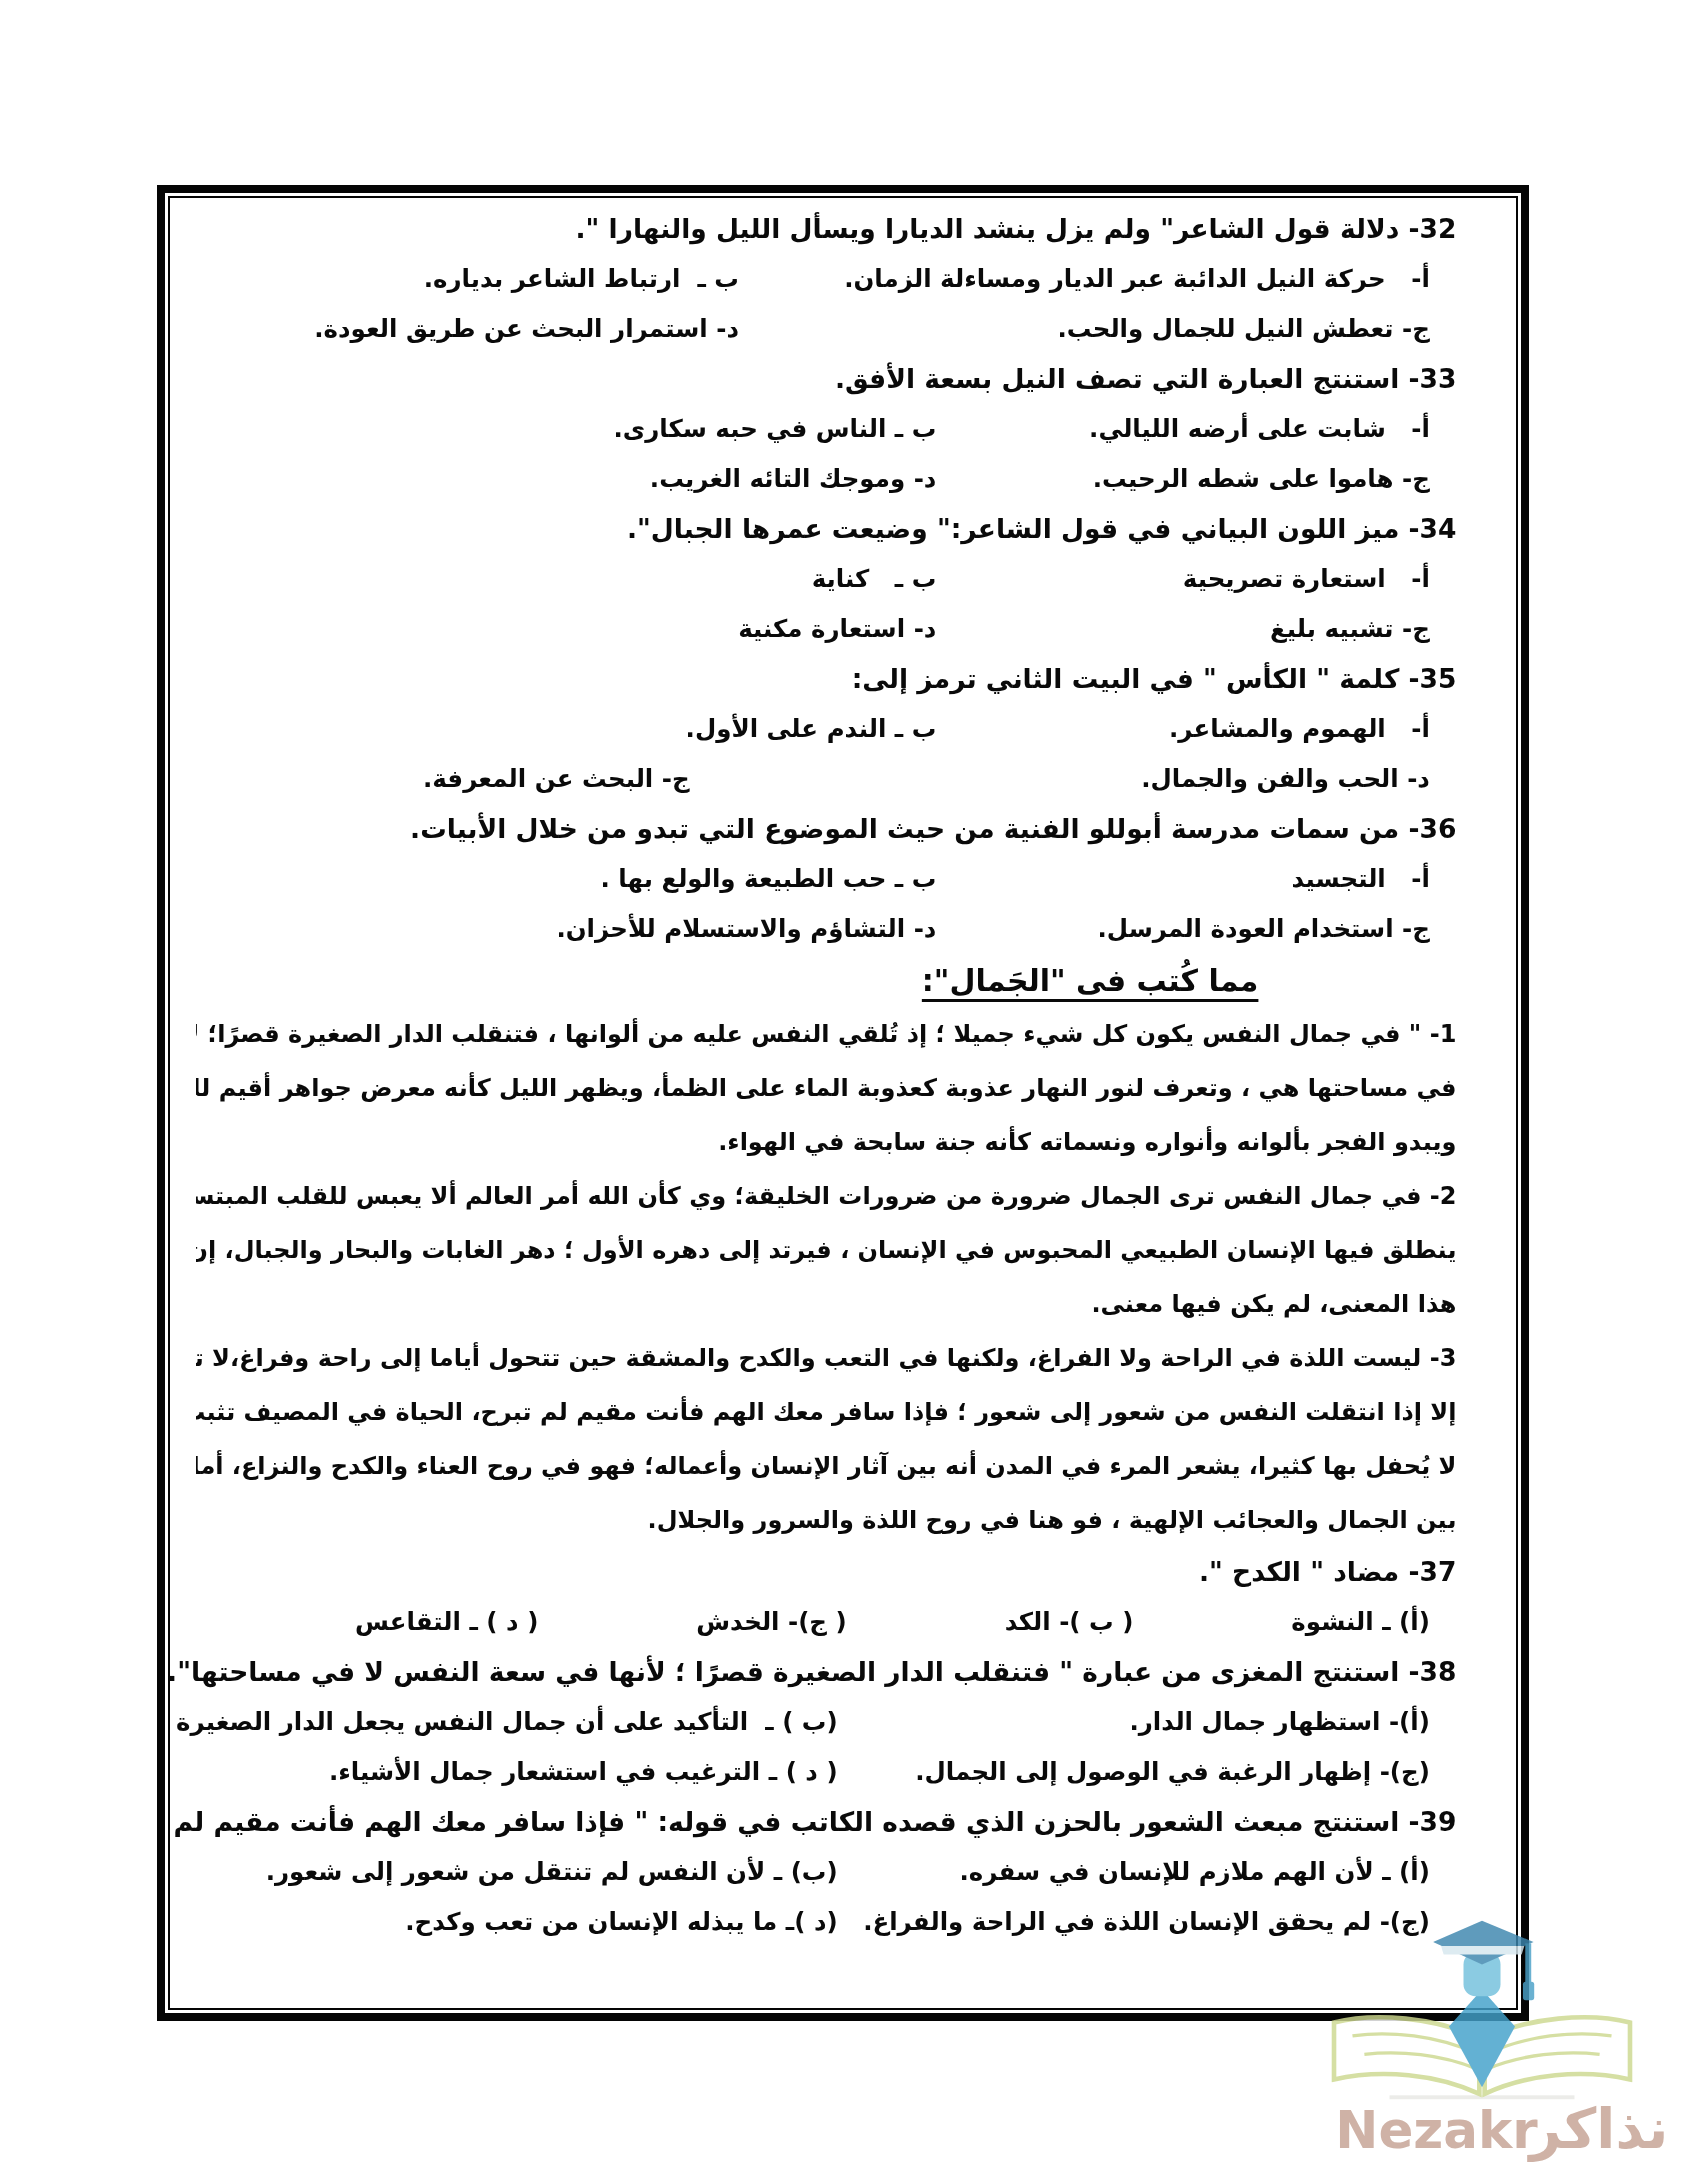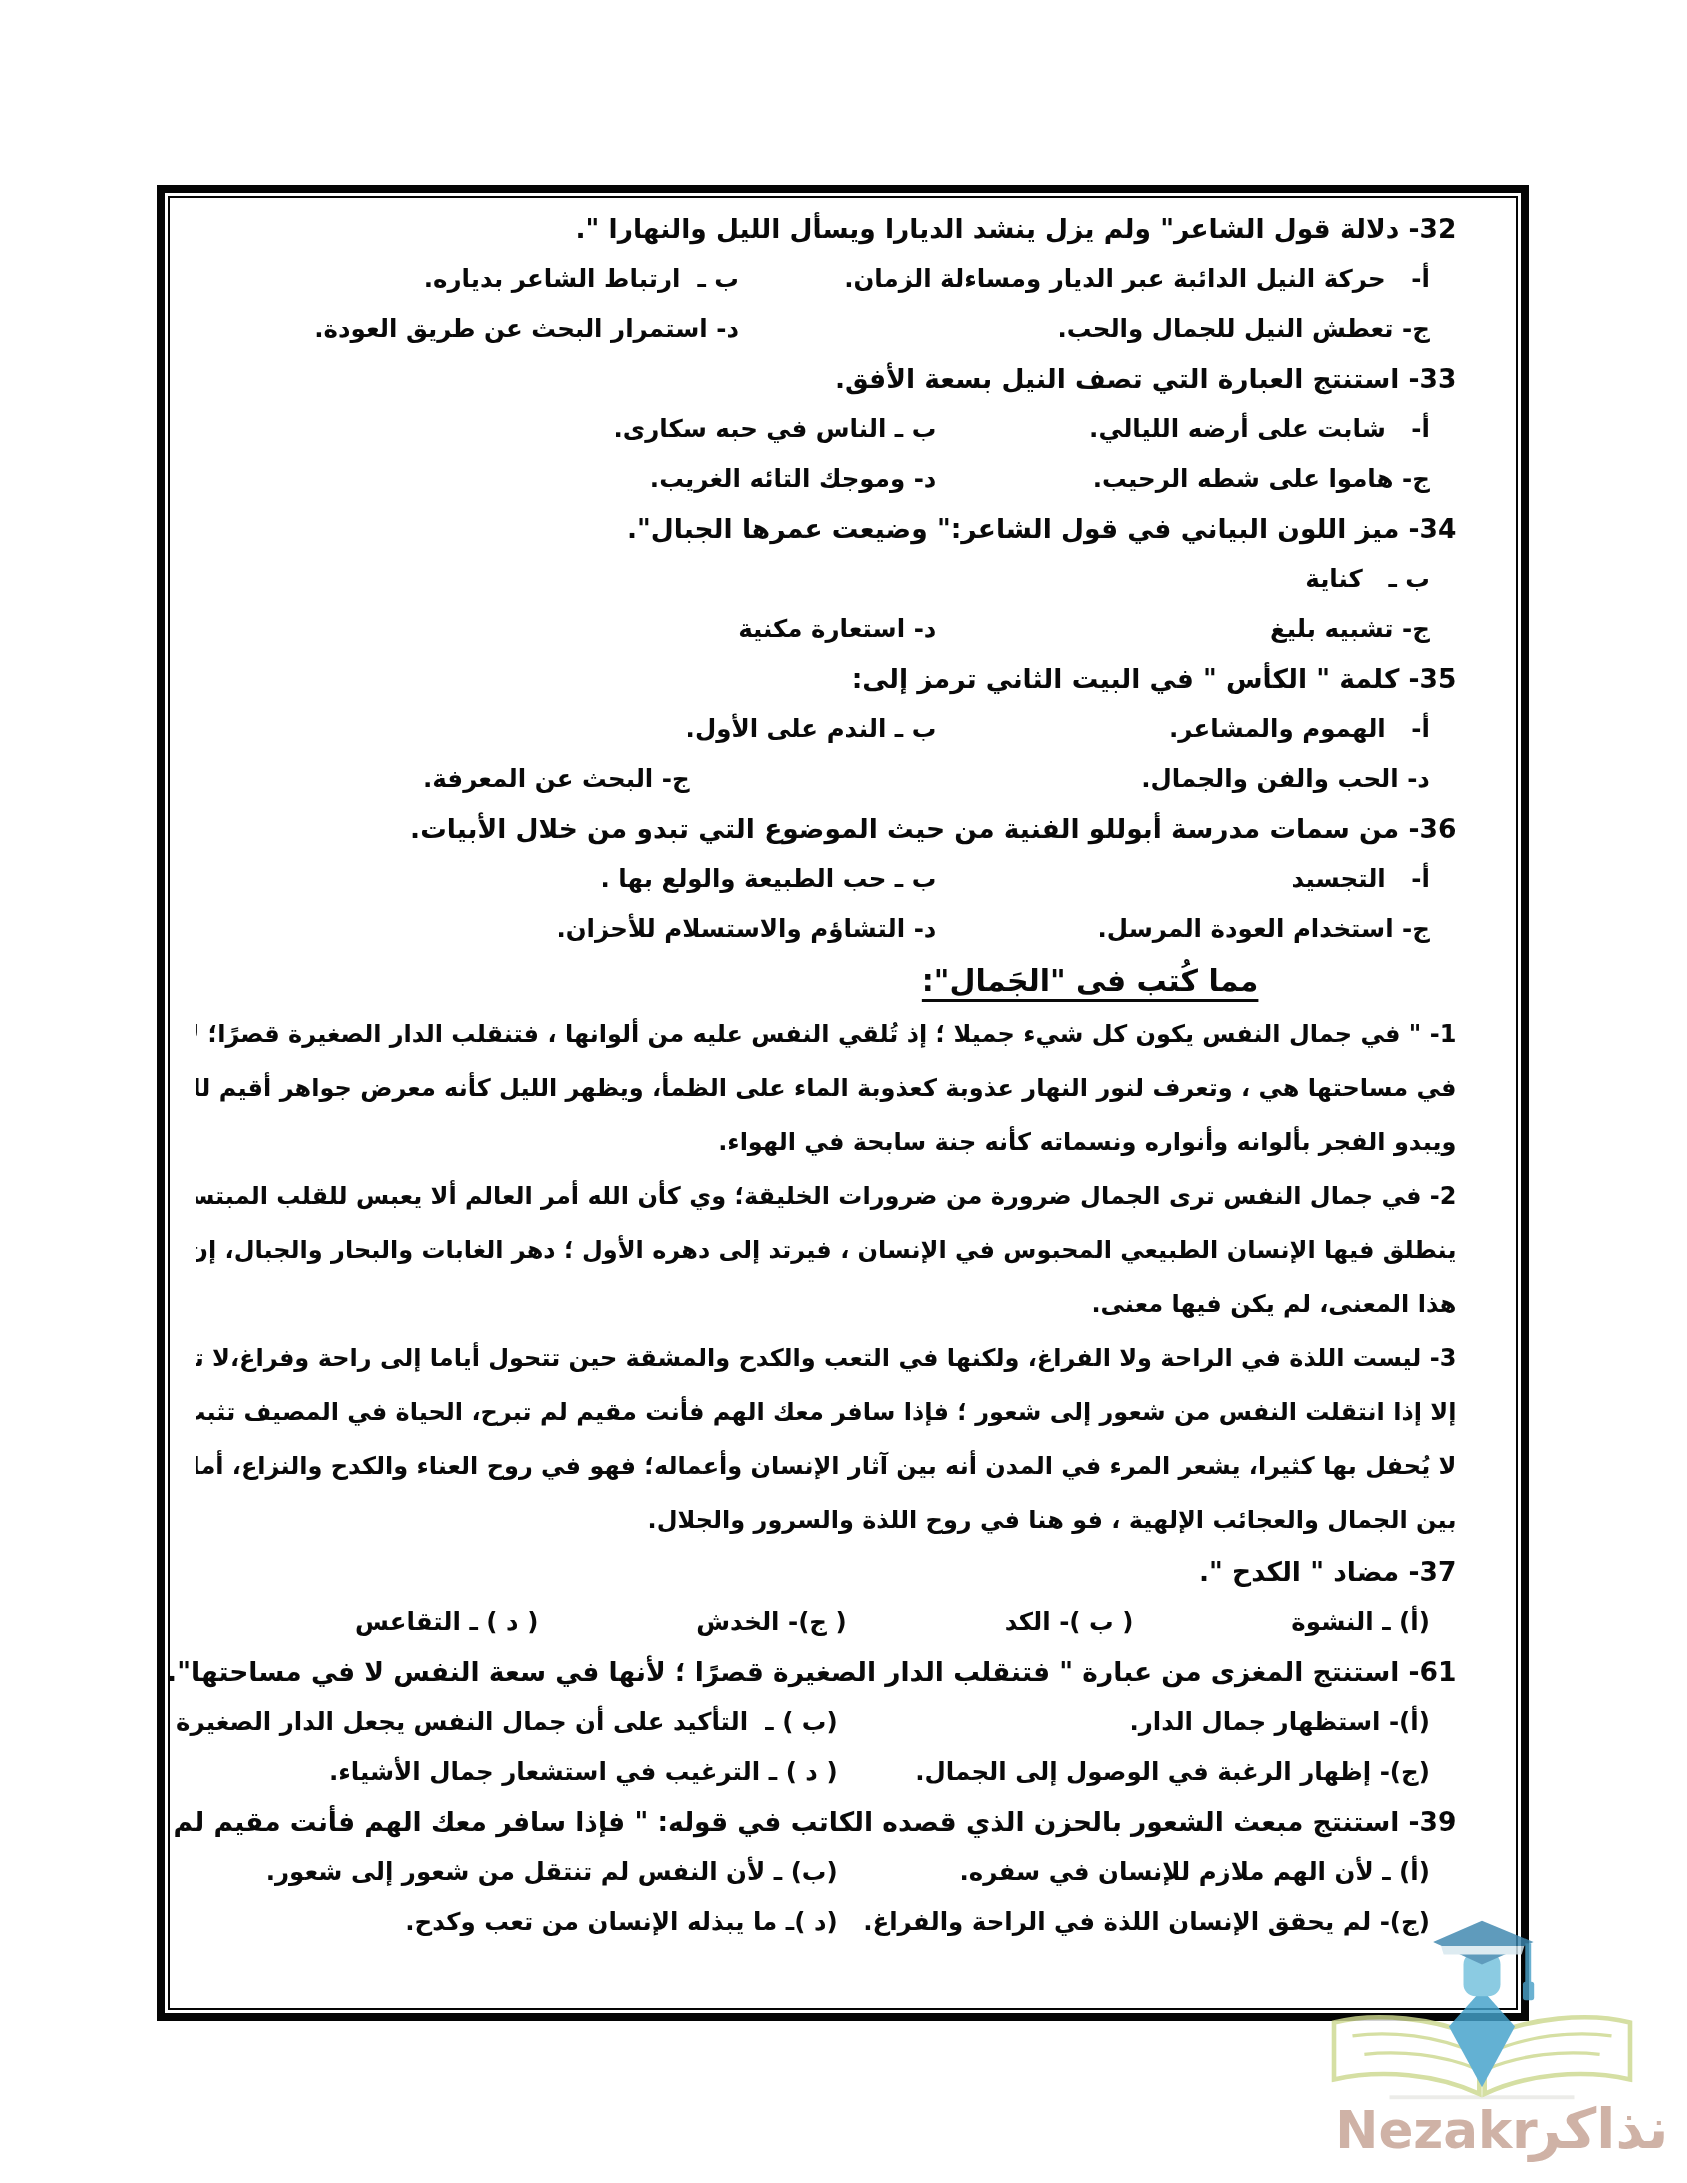--- a/index.html
+++ b/index.html
@@ -112,20 +112,21 @@
         </div>
         <div class="opt-row cols-mid">
           <div class="opt c1">ج- هاموا على شطه الرحيب.</div>
           <div class="opt c2">د- وموجك التائه الغريب.</div>
         </div>
       </section>
 
       <section>
         <div class="q-header">34- ميز اللون البياني في قول الشاعر:" وضيعت عمرها الجبال".</div>
         <div class="opt-row cols-mid">
+          <div class="opt c1">أ-&nbsp;&nbsp;&nbsp;استعارة تصريحية</div>
           <div class="opt c2">ب ـ&nbsp;&nbsp;&nbsp;كناية</div>
         </div>
         <div class="opt-row cols-mid">
           <div class="opt c1">ج- تشبيه بليغ</div>
           <div class="opt c2">د- استعارة مكنية</div>
         </div>
       </section>
 
       <section>
         <div class="q-header">35- كلمة " الكأس " في البيت الثاني ترمز إلى:</div>
@@ -172,21 +173,21 @@
         <div class="q-header">37- مضاد " الكدح ".</div>
         <div class="opt-row q37-row">
           <div class="opt">(أ) ـ النشوة</div>
           <div class="opt">( ب )- الكد</div>
           <div class="opt">( ج)- الخدش</div>
           <div class="opt">( د ) ـ التقاعس</div>
         </div>
       </section>
 
       <section>
-        <div class="q-header">61- استنتج المغزى من عبارة " فتنقلب الدار الصغيرة قصرًا ؛ لأنها في سعة النفس لا في مساحتها".</div>
+        <div class="q-header">38- استنتج المغزى من عبارة " فتنقلب الدار الصغيرة قصرًا ؛ لأنها في سعة النفس لا في مساحتها".</div>
         <div class="opt-row cols-med">
           <div class="opt c1">(أ)- استظهار جمال الدار.</div>
           <div class="opt c2">(ب ) ـ&nbsp;&nbsp;التأكيد على أن جمال النفس يجعل الدار الصغيرة قصرًا.</div>
         </div>
         <div class="opt-row cols-med">
           <div class="opt c1">(ج)- إظهار الرغبة في الوصول إلى الجمال.</div>
           <div class="opt c2">( د ) ـ الترغيب في استشعار جمال الأشياء.</div>
         </div>
       </section>
 

